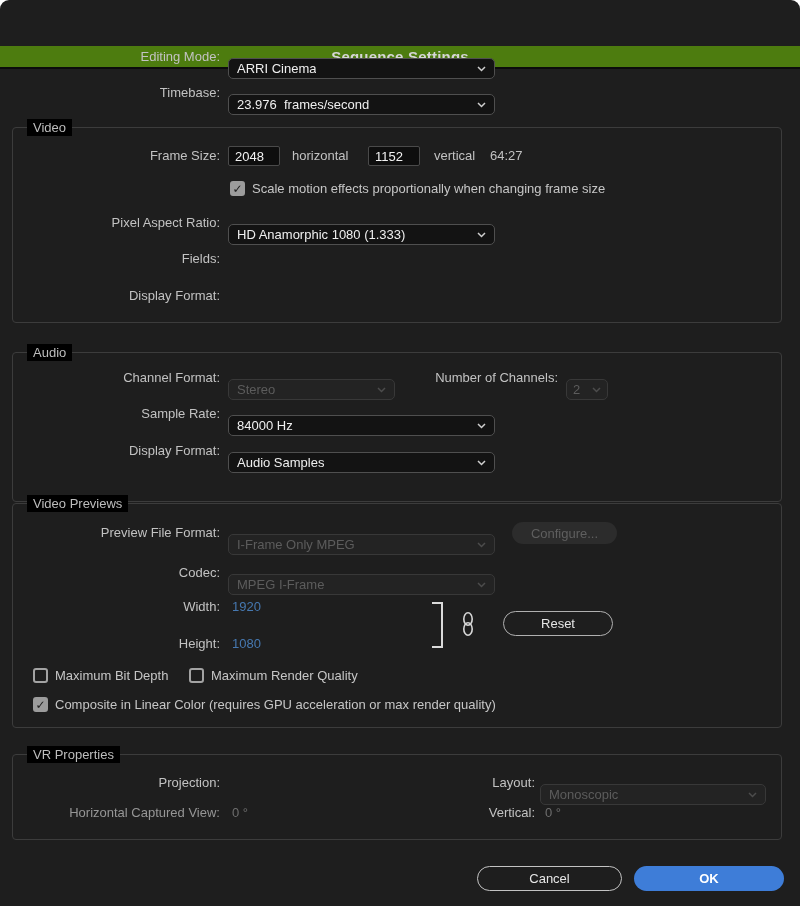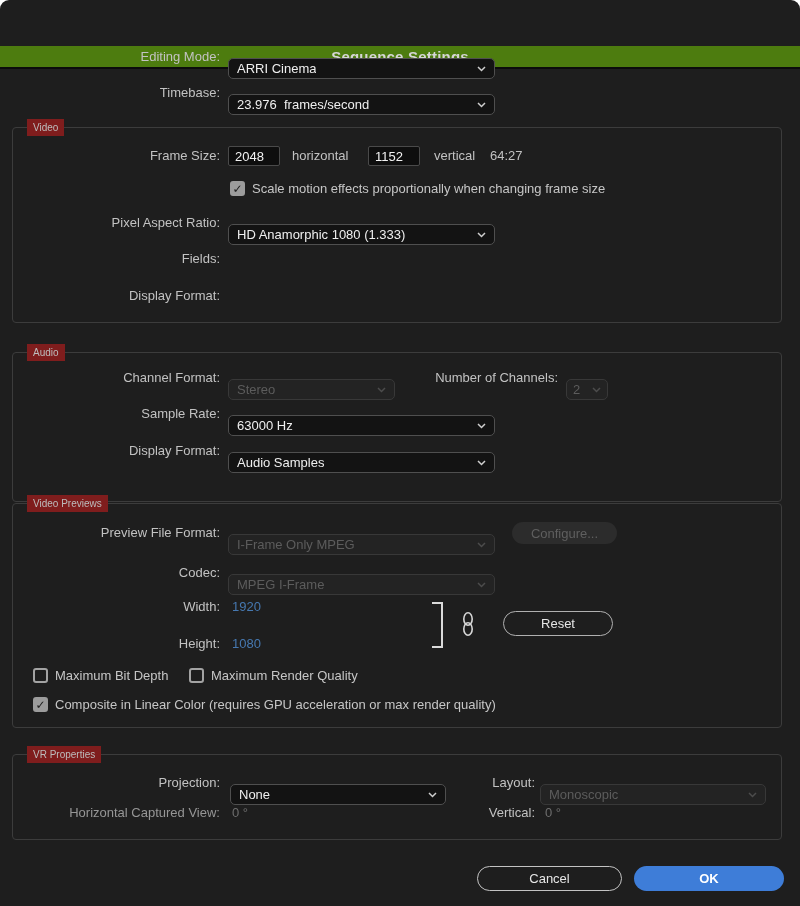--- a/index.html
+++ b/index.html
@@ -9,22 +9,22 @@
     font-family:"Liberation Sans","DejaVu Sans",sans-serif;font-size:13px;
     color:#c2c2c2;border-radius:9px 9px 0 0;overflow:hidden;
   }
   .titlebar{
     position:absolute;left:0;top:0;width:800px;height:23px;background:#4d7c0f;
     border-bottom:2px solid #0c0c0c;display:flex;align-items:center;justify-content:center;margin-top:46px;
   }
   .title{color:#d6d6d6;font-size:15px;font-weight:700;letter-spacing:.2px;}
   .group{position:absolute;border:1px solid #3c3c3c;border-radius:4px;}
   .legend{
-    position:absolute;top:-9px;left:14px;padding:0 6px;background:#7f1d1d;
-    color:#bdbdbd;font-size:10px;line-height:17px;
+    position:absolute;top:-9px;left:14px;padding:0 6px;background:#000000;
+    color:#bdbdbd;font-size:13px;line-height:17px;
   }
   .lbl{position:absolute;left:0;width:220px;text-align:right;color:#c2c2c2;line-height:21px;}
   .lbl.dim{color:#969696;}
   .txt{position:absolute;color:#c2c2c2;line-height:20px;}
   .txt.dim{color:#6e6e6e;}
   .hot{color:#4678b0;cursor:pointer;}
   .dd{
     position:absolute;height:21px;background:#131313;border:1px solid #4f4f4f;border-radius:5px;
     display:flex;align-items:center;justify-content:space-between;padding:0 8px;
     color:#efefef;cursor:pointer;margin-top:12px;
@@ -119,21 +119,21 @@
   <div class="lbl" style="left:400px;width:158px;top:367px">Number of Channels:</div>
   <div class="dd disabled" style="left:566px;top:367px;width:42px;padding:0 6px">
     <span class="val">2</span>
     <svg width="9" height="6" viewBox="0 0 9 6">
         <path d="M1 1l3.5 3.5L8 1" fill="none" stroke="currentColor" stroke-width="1.5"></path>
       </svg>
   </div>
 
   <div class="lbl" style="top:403px">Sample Rate:</div>
   <div class="dd" style="left:228px;top:403px;width:267px">
-    <span class="val">63000 Hz</span>
+    <span class="val">84000 Hz</span>
     <svg width="9" height="6" viewBox="0 0 9 6">
         <path d="M1 1l3.5 3.5L8 1" fill="none" stroke="currentColor" stroke-width="1.5"></path>
       </svg>
   </div>
 
   <div class="lbl" style="top:440px">Display Format:</div>
   <div class="dd" style="left:228px;top:440px;width:267px">
     <span class="val">Audio Samples</span>
     <svg width="9" height="6" viewBox="0 0 9 6">
         <path d="M1 1l3.5 3.5L8 1" fill="none" stroke="currentColor" stroke-width="1.5"></path>
@@ -179,26 +179,20 @@
   <div class="cb" style="left:189px;top:668px"></div>
   <span class="cblbl" style="left:211px;top:668px">Maximum Render Quality</span>
 
   <div class="cb checked" style="left:33px;top:697px"></div>
   <span class="cblbl" style="left:55px;top:697px">Composite in Linear Color (requires GPU acceleration or max render quality)</span>
 
   <div class="group" style="left:12px;top:754px;width:770px;height:86px">
     <span class="legend">VR Properties</span>
   </div>
   <div class="lbl" style="top:772px">Projection:</div>
-  <div class="dd" style="left:230px;top:772px;width:216px">
-    <span class="val">None</span>
-    <svg width="9" height="6" viewBox="0 0 9 6">
-        <path d="M1 1l3.5 3.5L8 1" fill="none" stroke="currentColor" stroke-width="1.5"></path>
-      </svg>
-  </div>
   <div class="lbl" style="left:400px;width:135px;top:772px">Layout:</div>
   <div class="dd disabled" style="left:540px;top:772px;width:226px">
     <span class="val">Monoscopic</span>
     <svg width="9" height="6" viewBox="0 0 9 6">
         <path d="M1 1l3.5 3.5L8 1" fill="none" stroke="currentColor" stroke-width="1.5"></path>
       </svg>
   </div>
 
   <div class="lbl dim" style="top:805px;line-height:15px">Horizontal Captured View:</div>
   <span class="txt dim" style="left:232px;top:805px;line-height:15px">0 °</span>

